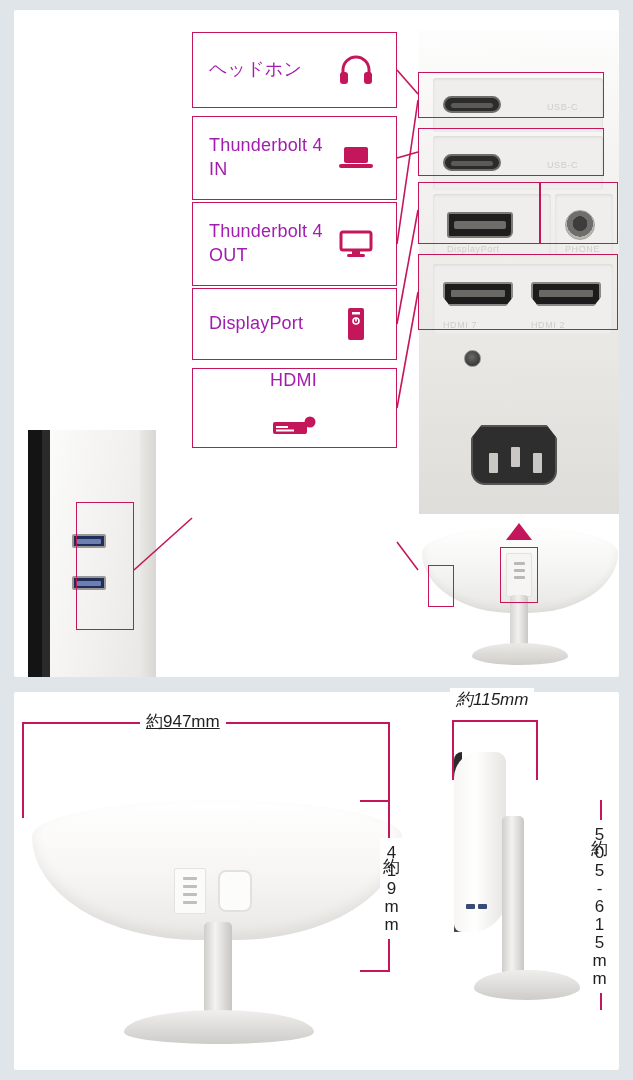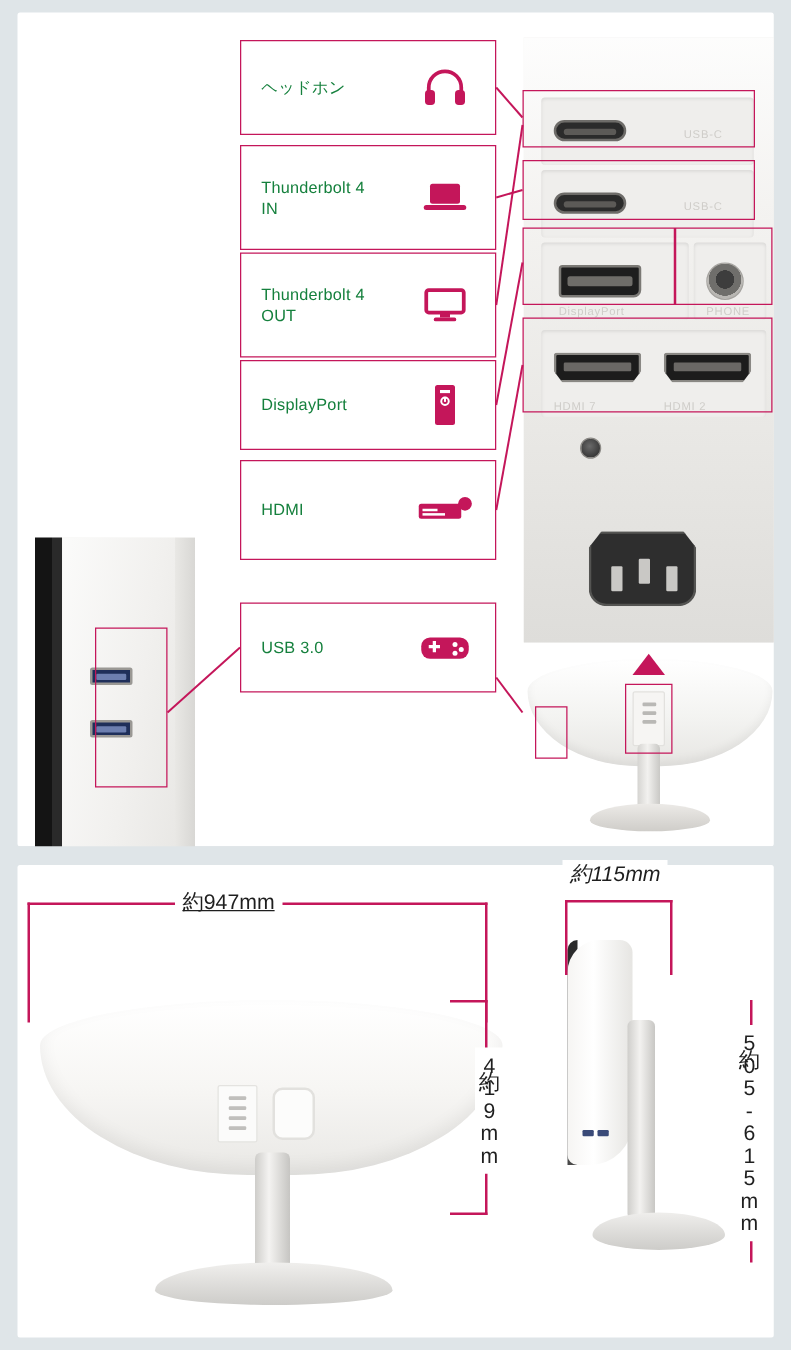--- a/index.html
+++ b/index.html
@@ -36,40 +36,40 @@
     position: absolute;
     border: 1.6px solid #c4165a;
     background: #ffffff;
     display: flex;
     align-items: center;
     justify-content: space-between;
     padding: 0 18px 0 16px;
     z-index: 6;
   }
   .callout .cl-text {
-    font-size: 13px;
-    color: #15803d;
+    font-size: 18px;
+    color: #a21caf;
     line-height: 1.32;
     letter-spacing: .2px;
     white-space: pre-line;
   }
   .callout .cl-icon {
     flex: 0 0 auto;
     width: 44px;
     height: 40px;
     display: flex;
     align-items: center;
     justify-content: center;
   }
 
   #cl-headphone   { left: 178px; top: 22px;  width: 205px; height: 76px; }
   #cl-tb4in       { left: 178px; top: 106px; width: 205px; height: 84px; }
   #cl-tb4out      { left: 178px; top: 192px; width: 205px; height: 84px; }
   #cl-displayport { left: 178px; top: 278px; width: 205px; height: 72px; }
-  #cl-hdmi        { left: 178px; top: 358px; width: 205px; height: 80px; }
+  #cl-hdmi        { left: 178px; top: 358px; width: 205px; height: 80px; flex-direction: column; }
   #cl-usb3        { left: 178px; top: 472px; width: 205px; height: 72px; }
 
   
   #ports-photo {
     position: absolute;
     left: 405px; top: 20px;
     width: 200px; height: 484px;
     background: linear-gradient(160deg,#f3f2f0 0%, #ebeae7 40%, #e2e1de 100%);
     overflow: hidden;
   }
@@ -429,33 +429,20 @@
         <svg width="44" height="30" viewBox="0 0 44 30" xmlns="http://www.w3.org/2000/svg">
           <rect x="1" y="10" width="34" height="12" rx="2" fill="#c4165a"></rect>
           <rect x="4" y="14" width="12" height="2" fill="#ffffff"></rect>
           <rect x="4" y="17.5" width="18" height="2" fill="#ffffff"></rect>
           <circle cx="38" cy="10" r="5.5" fill="#c4165a"></circle>
           <rect x="33" y="9" width="6" height="2.4" fill="#c4165a"></rect>
         </svg>
       </span>
     </div>
 
-    <div class="callout" id="cl-usb3">
-      <span class="cl-text">USB 3.0</span>
-      <span class="cl-icon">
-        <svg width="42" height="28" viewBox="0 0 42 28" xmlns="http://www.w3.org/2000/svg">
-          <rect x="2" y="6" width="38" height="17" rx="7" fill="#c4165a"></rect>
-          <rect x="8" y="12" width="9" height="2.6" fill="#ffffff"></rect>
-          <rect x="11.2" y="8.8" width="2.6" height="9" fill="#ffffff"></rect>
-          <circle cx="29" cy="11.5" r="2" fill="#ffffff"></circle>
-          <circle cx="34" cy="15.5" r="2" fill="#ffffff"></circle>
-          <circle cx="29" cy="18.5" r="2" fill="#ffffff"></circle>
-        </svg>
-      </span>
-    </div>
 
     <div id="side-photo">
       <div class="bezel"></div>
       <div class="edge"></div>
       <div class="usb-a" style="left:44px; top:104px;"></div>
       <div class="usb-a" style="left:44px; top:146px;"></div>
     </div>
     <div class="hl" style="left:62px; top:492px; width:58px; height:128px; border-width:1.6px;"></div>
 
     <div id="rear-photo">

